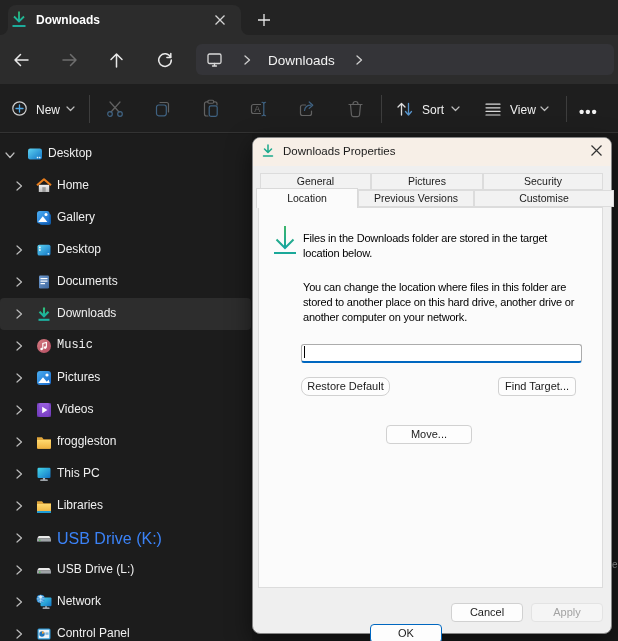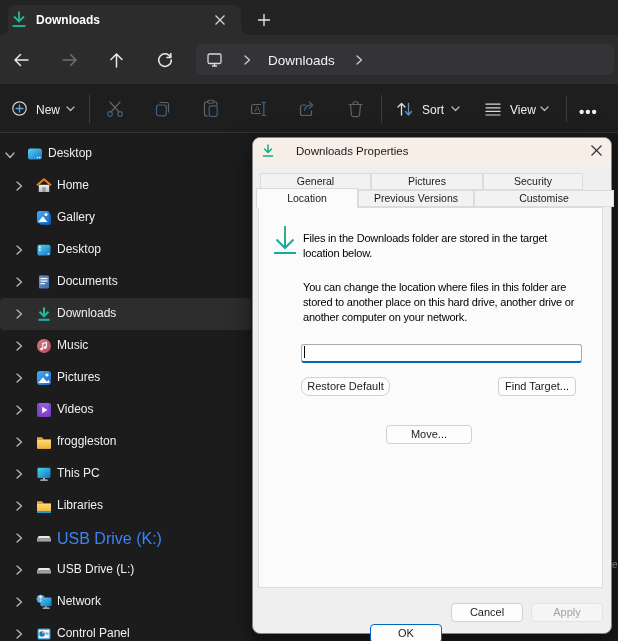--- a/index.html
+++ b/index.html
@@ -220,21 +220,21 @@
     <div class="abs" style="left:57px;top:306px;font-size:12px;color:#f0f0f0;">Downloads</div>
     <svg class="abs" style="left:14px;top:341px;" width="10" height="10" viewBox="0 0 10 10">
       <path d="M3 1 L7.5 5 L3 9" stroke="#bdbdbd" stroke-width="1.2" fill="none" stroke-linecap="round" stroke-linejoin="round"></path>
     </svg>
     <svg class="abs" style="left:36px;top:338px;" width="16" height="16" viewBox="0 0 16 16">
       <circle cx="8" cy="8" r="7" fill="url(#mgrad)"></circle>
       <path d="M6.8 11 V5.4 l3.6 -1 v5.2" stroke="#fff" stroke-width="1.1" fill="none"></path>
       <circle cx="5.6" cy="11" r="1.3" fill="#fff"></circle>
       <circle cx="9.2" cy="9.6" r="1.3" fill="#fff"></circle>
     </svg>
-    <div class="abs" style="left:57px;top:338px;font-size:12px;color:#f0f0f0;">Music</div>
+    <div class="abs" style="left:57px;top:338px;font-size:12px;color:#f0f0f0;font-family:Liberation Mono, monospace;">Music</div>
     <svg class="abs" style="left:14px;top:373px;" width="10" height="10" viewBox="0 0 10 10">
       <path d="M3 1 L7.5 5 L3 9" stroke="#bdbdbd" stroke-width="1.2" fill="none" stroke-linecap="round" stroke-linejoin="round"></path>
     </svg>
     <svg class="abs" style="left:36px;top:370px;" width="16" height="16" viewBox="0 0 16 16">
       <rect x="1" y="1" width="14" height="14" rx="3" fill="url(#bgrad2)"></rect>
       <circle cx="11" cy="5" r="1.6" fill="#fff"></circle>
       <path d="M2.2 13 L7 7.2 L10.8 11.8 L12.6 9.8 L13.8 13 Z" fill="#fff"></path>
     </svg>
     <div class="abs" style="left:57px;top:370px;font-size:12px;color:#f0f0f0;">Pictures</div>
     <svg class="abs" style="left:14px;top:405px;" width="10" height="10" viewBox="0 0 10 10">
@@ -319,28 +319,28 @@
   </div>
 
 <div class="abs" style="left:612px;top:559px;font-size:10px;color:#9a9a9a;">e</div>
 
 <div class="abs" style="left:252px;top:137px;width:360px;height:497px;background:#efefef;border-radius:8px;box-shadow:0 8px 24px rgba(0,0,0,.55);border:1px solid #858585;"></div>
 <div class="abs" style="left:253px;top:138px;width:358px;height:28px;background:#f7efe7;border-radius:7px 7px 0 0;"></div>
 <svg class="abs" style="left:262px;top:144px;" width="12" height="14" viewBox="0 0 12 14">
   <path d="M6 1 V8 M2.5 5 L6 8.5 L9.5 5" stroke="#1ba98c" stroke-width="1.5" fill="none" stroke-linecap="round" stroke-linejoin="round"></path>
   <path d="M1.5 12 H10.5" stroke="#1ba98c" stroke-width="1.5" stroke-linecap="round"></path>
 </svg>
-<div class="abs" style="left:283px;top:144.5px;font-size:11.5px;color:#1b1b1b;margin-left:13px;">Downloads Properties</div>
+<div class="abs" style="left:283px;top:144.5px;font-size:11.5px;color:#1b1b1b;">Downloads Properties</div>
 <svg class="abs" style="left:590px;top:144px;" width="13" height="13" viewBox="0 0 13 13">
   <path d="M1.5 1.5 L11.5 11.5 M11.5 1.5 L1.5 11.5" stroke="#333" stroke-width="1.2"></path>
 </svg>
 
 <div class="abs tab1" style="left:260px;top:173px;width:111px;">General</div>
 <div class="abs tab1" style="left:371px;top:173px;width:112px;">Pictures</div>
-<div class="abs tab1" style="left:483px;top:173px;width:100px;">Security</div>
+<div class="abs tab1" style="left:483px;top:173px;width:120px;">Security</div>
 
 <div class="abs tab1" style="left:358px;top:190px;width:116px;">Previous Versions</div>
 <div class="abs tab1" style="left:474px;top:190px;width:140px;">Customise</div>
 <div class="abs" style="left:256px;top:188px;width:102px;height:20px;background:#fbfbfb;border:1px solid #d9d9d9;border-bottom:none;font-size:10.5px;color:#1b1b1b;text-align:center;line-height:19px;z-index:3;">Location</div>
 
 <style>
   .tab1 { height:17px; background:#f2f2f2; border:1px solid #dcdcdc; font-size:10.5px; color:#1b1b1b; text-align:center; line-height:15px; }
 </style>
 
 <div class="abs" style="left:258px;top:207px;width:345px;height:381px;background:#fbfbfb;border:1px solid #dcdcdc;z-index:2;"></div>

